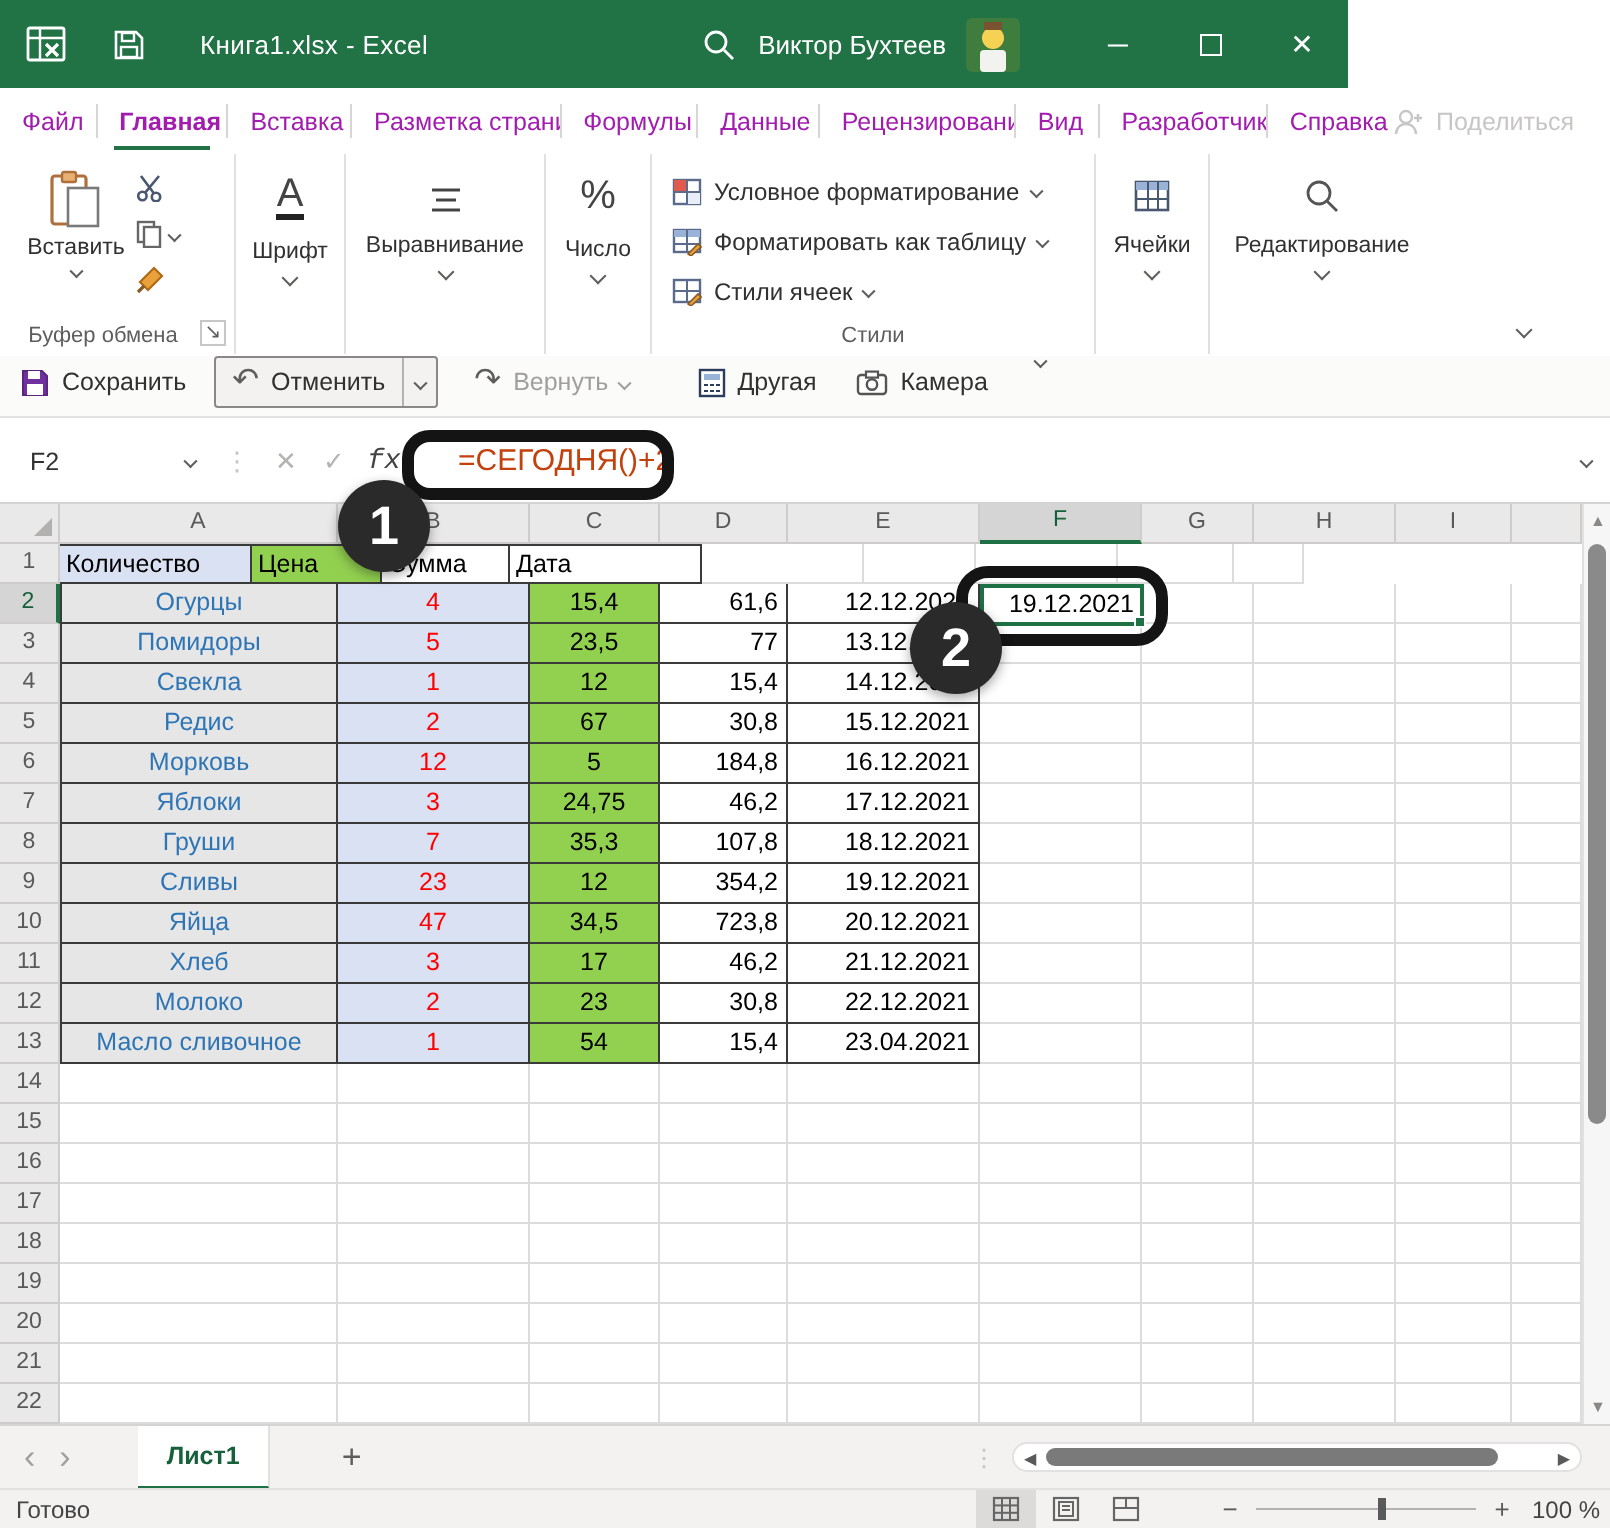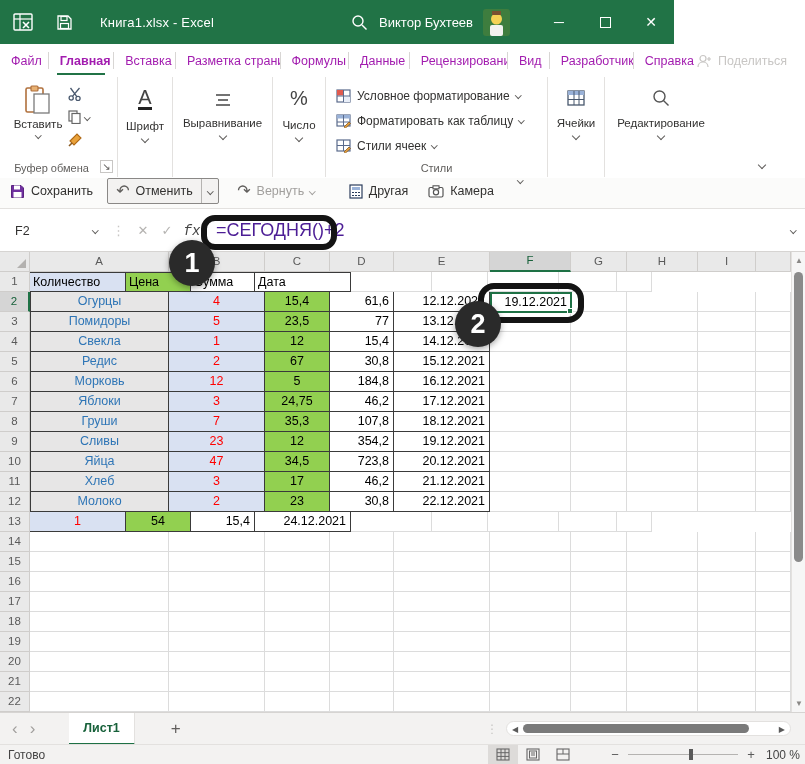--- a/index.html
+++ b/index.html
@@ -50,21 +50,21 @@
   .gray { color:#a19f9d; }
   .gray .chev { border-color:#a19f9d; }
   .qglyph { font-size:16px; line-height:16px; color:#605e5c; }
 
   
   .fbar { position:absolute; left:0; top:210px; width:805px; height:42px; background:#fff; border-bottom:1px solid #d6d4d2; display:flex; align-items:center; }
   .namebox { width:100px; height:28px; margin-left:6px; display:flex; align-items:center; justify-content:space-between; padding:0 8px; font-size:12.5px; color:#323130; border:1px solid #fff; }
   .vdots { color:#c8c6c4; font-size:13px; margin:0 6px; }
   .fbtn { width:24px; text-align:center; font-size:13px; color:#b5b3b1; }
   .fx { font-family:Liberation Mono, monospace; font-style:italic; font-size:14px; color:#444; width:26px; text-align:center; }
-  .formulatext { font-size:18px; color:#4c1d95; margin-left:11px; }
+  .formulatext { font-size:15px; color:#c2410c; margin-left:24px; }
   .fbar-endchev { margin-left:auto; margin-right:10px; }
 
   
   .grid { position:absolute; left:0; top:252px; width:791px; height:460px; background:#fff; }
   .grow { display:flex; height:20px; }
   .ghead { height:20px; }
   .hcell { background:#e9e9e9; border-right:1px solid #cfcdcb; border-bottom:1px solid #cfcdcb; font-size:11.5px; color:#5a5a5a; text-align:center; line-height:19px; }
   .hcell.sel { background:#d5d5d5; color:#17613a; border-bottom:2px solid #1e7145; line-height:17px; }
   .rhead { width:30px; background:#e9e9e9; border-right:1px solid #cfcdcb; border-bottom:1px solid #cfcdcb; font-size:11.5px; color:#5a5a5a; text-align:center; line-height:19px; flex:0 0 30px; }
   .rhead.sel { background:#d5d5d5; color:#17613a; border-right:2px solid #1e7145; }
@@ -559,24 +559,25 @@
         <div class="cell t rt" style="flex: 0 0 64px;">30,8</div>
         <div class="cell t rt" style="flex: 0 0 96px;">22.12.2021</div>
         <div class="cell" style="flex: 0 0 81px;"></div>
         <div class="cell" style="flex: 0 0 56px;"></div>
         <div class="cell" style="flex: 0 0 71px;"></div>
         <div class="cell" style="flex: 0 0 58px;"></div>
         <div class="cell" style="flex: 0 0 35px;"></div>
       </div>
       <div class="grow">
         <div class="rhead">13</div>
+        <div class="cell t tl fa ctr blue" style="flex: 0 0 139px;">Масло сливочное</div>
         <div class="cell t fb ctr red" style="flex: 0 0 96px;">1</div>
         <div class="cell t fc ctr" style="flex: 0 0 65px;">54</div>
         <div class="cell t rt" style="flex: 0 0 64px;">15,4</div>
-        <div class="cell t rt" style="flex: 0 0 96px;">24.12.2021</div>
+        <div class="cell t rt" style="flex: 0 0 96px;">23.04.2021</div>
         <div class="cell" style="flex: 0 0 81px;"></div>
         <div class="cell" style="flex: 0 0 56px;"></div>
         <div class="cell" style="flex: 0 0 71px;"></div>
         <div class="cell" style="flex: 0 0 58px;"></div>
         <div class="cell" style="flex: 0 0 35px;"></div>
       </div>
       <div class="grow">
         <div class="rhead">14</div>
         <div class="cell" style="flex: 0 0 139px;"></div>
         <div class="cell" style="flex: 0 0 96px;"></div>

